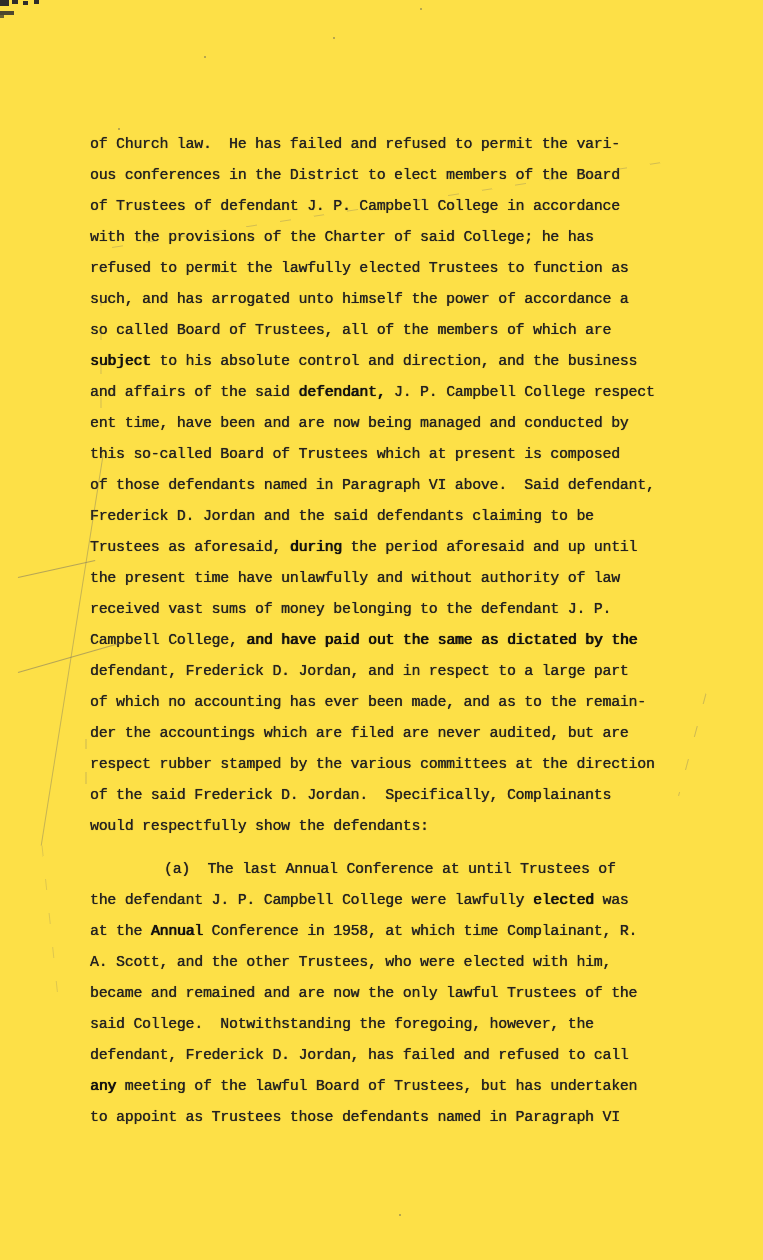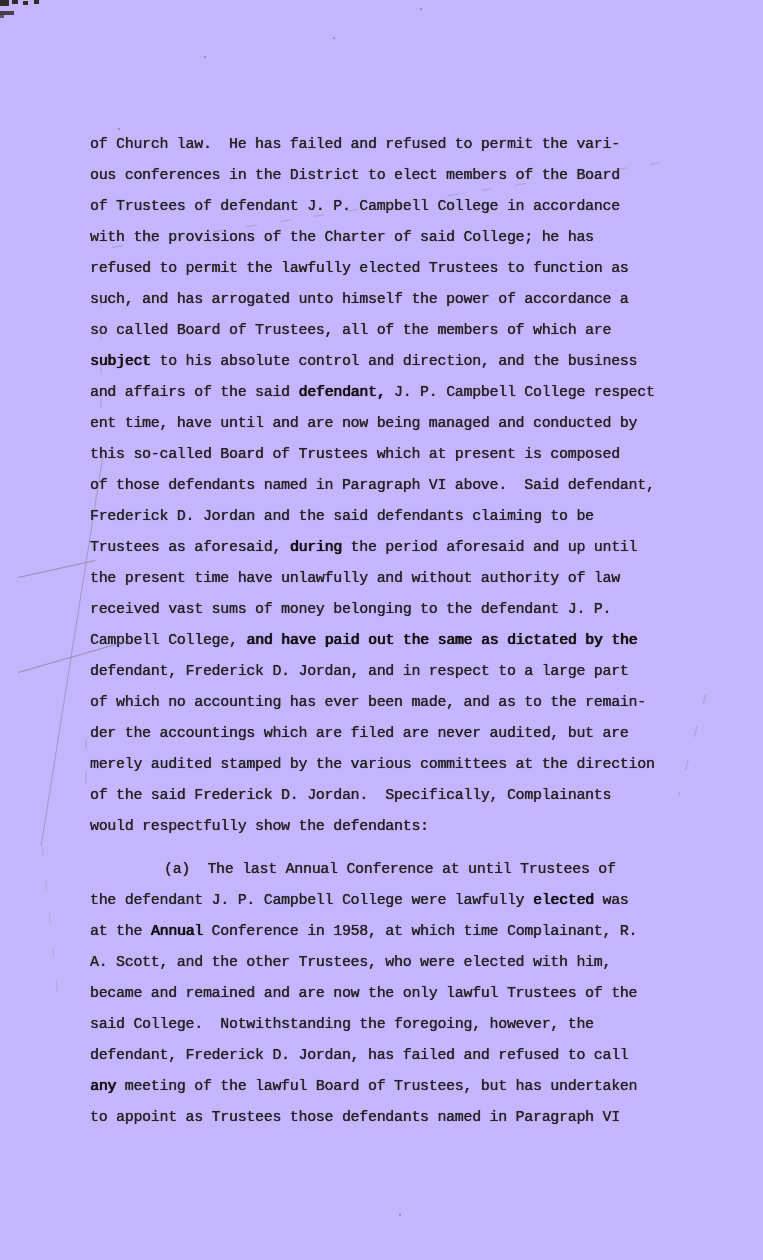--- a/index.html
+++ b/index.html
@@ -4,21 +4,21 @@
 <style>
   html, body {
     margin: 0;
     padding: 0;
     background: #e9e9e9;
   }
   .page {
     position: relative;
     width: 763px;
     height: 1260px;
-    background: #c4b5fd;
+    background: #fde047;
     overflow: hidden;
     font-family: "Liberation Mono", "DejaVu Sans Mono", monospace;
   }
   .text-block {
     position: absolute;
     left: 90px;
     top: 129px;
     width: 600px;
     font-size: 14.9px;
     line-height: 31px;
@@ -58,32 +58,32 @@
       <div class="para">
         <div class="line"><span>of Church law.  He has failed and refused to permit the vari-</span></div>
         <div class="line"><span>ous conferences in the District to elect members of the Board</span></div>
         <div class="line"><span>of Trustees of defendant J. P. Campbell College in accordance</span></div>
         <div class="line"><span>with the provisions of the Charter of said College; he has</span></div>
         <div class="line"><span>refused to permit the lawfully elected Trustees to function as</span></div>
         <div class="line"><span>such, and has arrogated unto himself the power of accordance a</span></div>
         <div class="line"><span>so called Board of Trustees, all of the members of which are</span></div>
         <div class="line"><span class="seg-bold">subject</span><span> to his absolute control and direction, and the business</span></div>
         <div class="line"><span>and affairs of the said </span><span class="seg-bold">defendant,</span><span> J. P. Campbell College respect</span></div>
-        <div class="line"><span>ent time, have until and are now being managed and conducted by</span></div>
+        <div class="line"><span>ent time, have been and are now being managed and conducted by</span></div>
         <div class="line"><span>this so-called Board of Trustees which at present is composed</span></div>
         <div class="line"><span>of those defendants named in Paragraph VI above.  Said defendant,</span></div>
         <div class="line"><span>Frederick D. Jordan and the said defendants claiming to be</span></div>
         <div class="line"><span>Trustees as aforesaid, </span><span class="seg-bold">during</span><span> the period aforesaid and up until</span></div>
         <div class="line"><span>the present time have unlawfully and without authority of law</span></div>
         <div class="line"><span>received vast sums of money belonging to the defendant J. P.</span></div>
         <div class="line"><span>Campbell College, </span><span class="seg-bold">and have paid out the same as dictated by the</span></div>
         <div class="line"><span>defendant, Frederick D. Jordan, and in respect to a large part</span></div>
         <div class="line"><span>of which no accounting has ever been made, and as to the remain-</span></div>
         <div class="line"><span>der the accountings which are filed are never audited, but are</span></div>
-        <div class="line"><span>merely audited stamped by the various committees at the direction</span></div>
+        <div class="line"><span>respect rubber stamped by the various committees at the direction</span></div>
         <div class="line"><span>of the said Frederick D. Jordan.  Specifically, Complainants</span></div>
         <div class="line"><span>would respectfully show the defendants:</span></div>
       </div>
       <div class="para indent-first">
         <div class="line"><span>(a)  The last Annual Conference at until Trustees of</span></div>
         <div class="line"><span>the defendant J. P. Campbell College were lawfully </span><span class="seg-bold">elected</span><span> was</span></div>
         <div class="line"><span>at the </span><span class="seg-bold">Annual</span><span> Conference in 1958, at which time Complainant, R.</span></div>
         <div class="line"><span>A. Scott, and the other Trustees, who were elected with him,</span></div>
         <div class="line"><span>became and remained and are now the only lawful Trustees of the</span></div>
         <div class="line"><span>said College.  Notwithstanding the foregoing, however, the</span></div>

